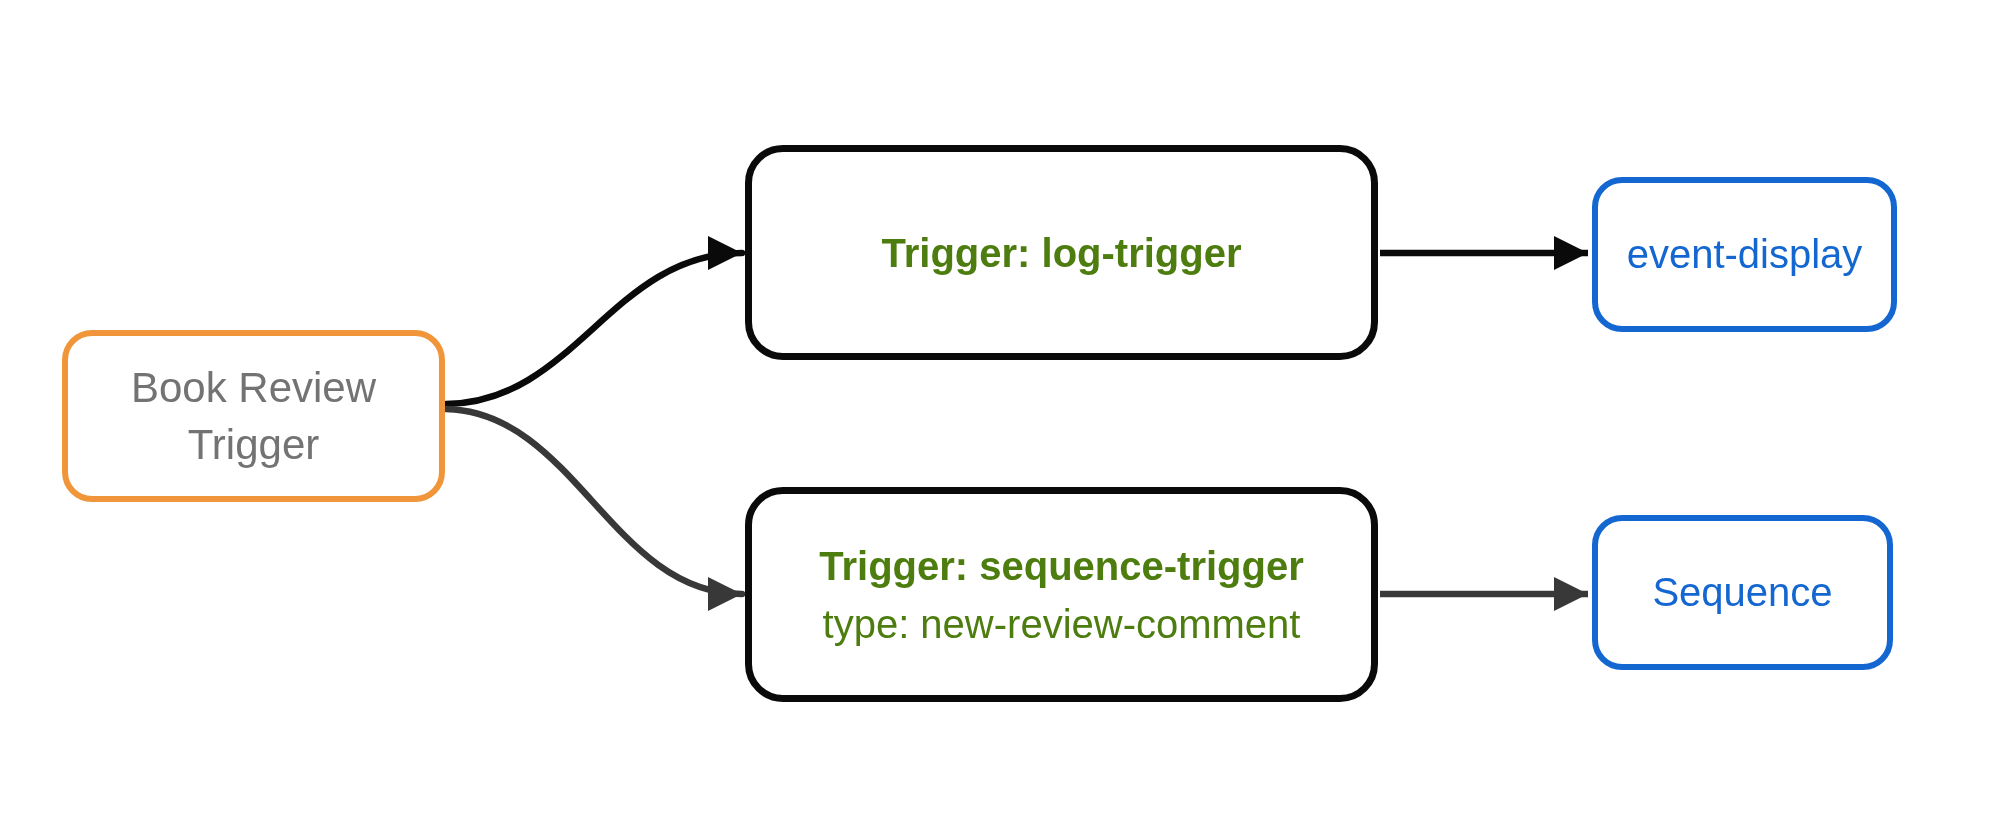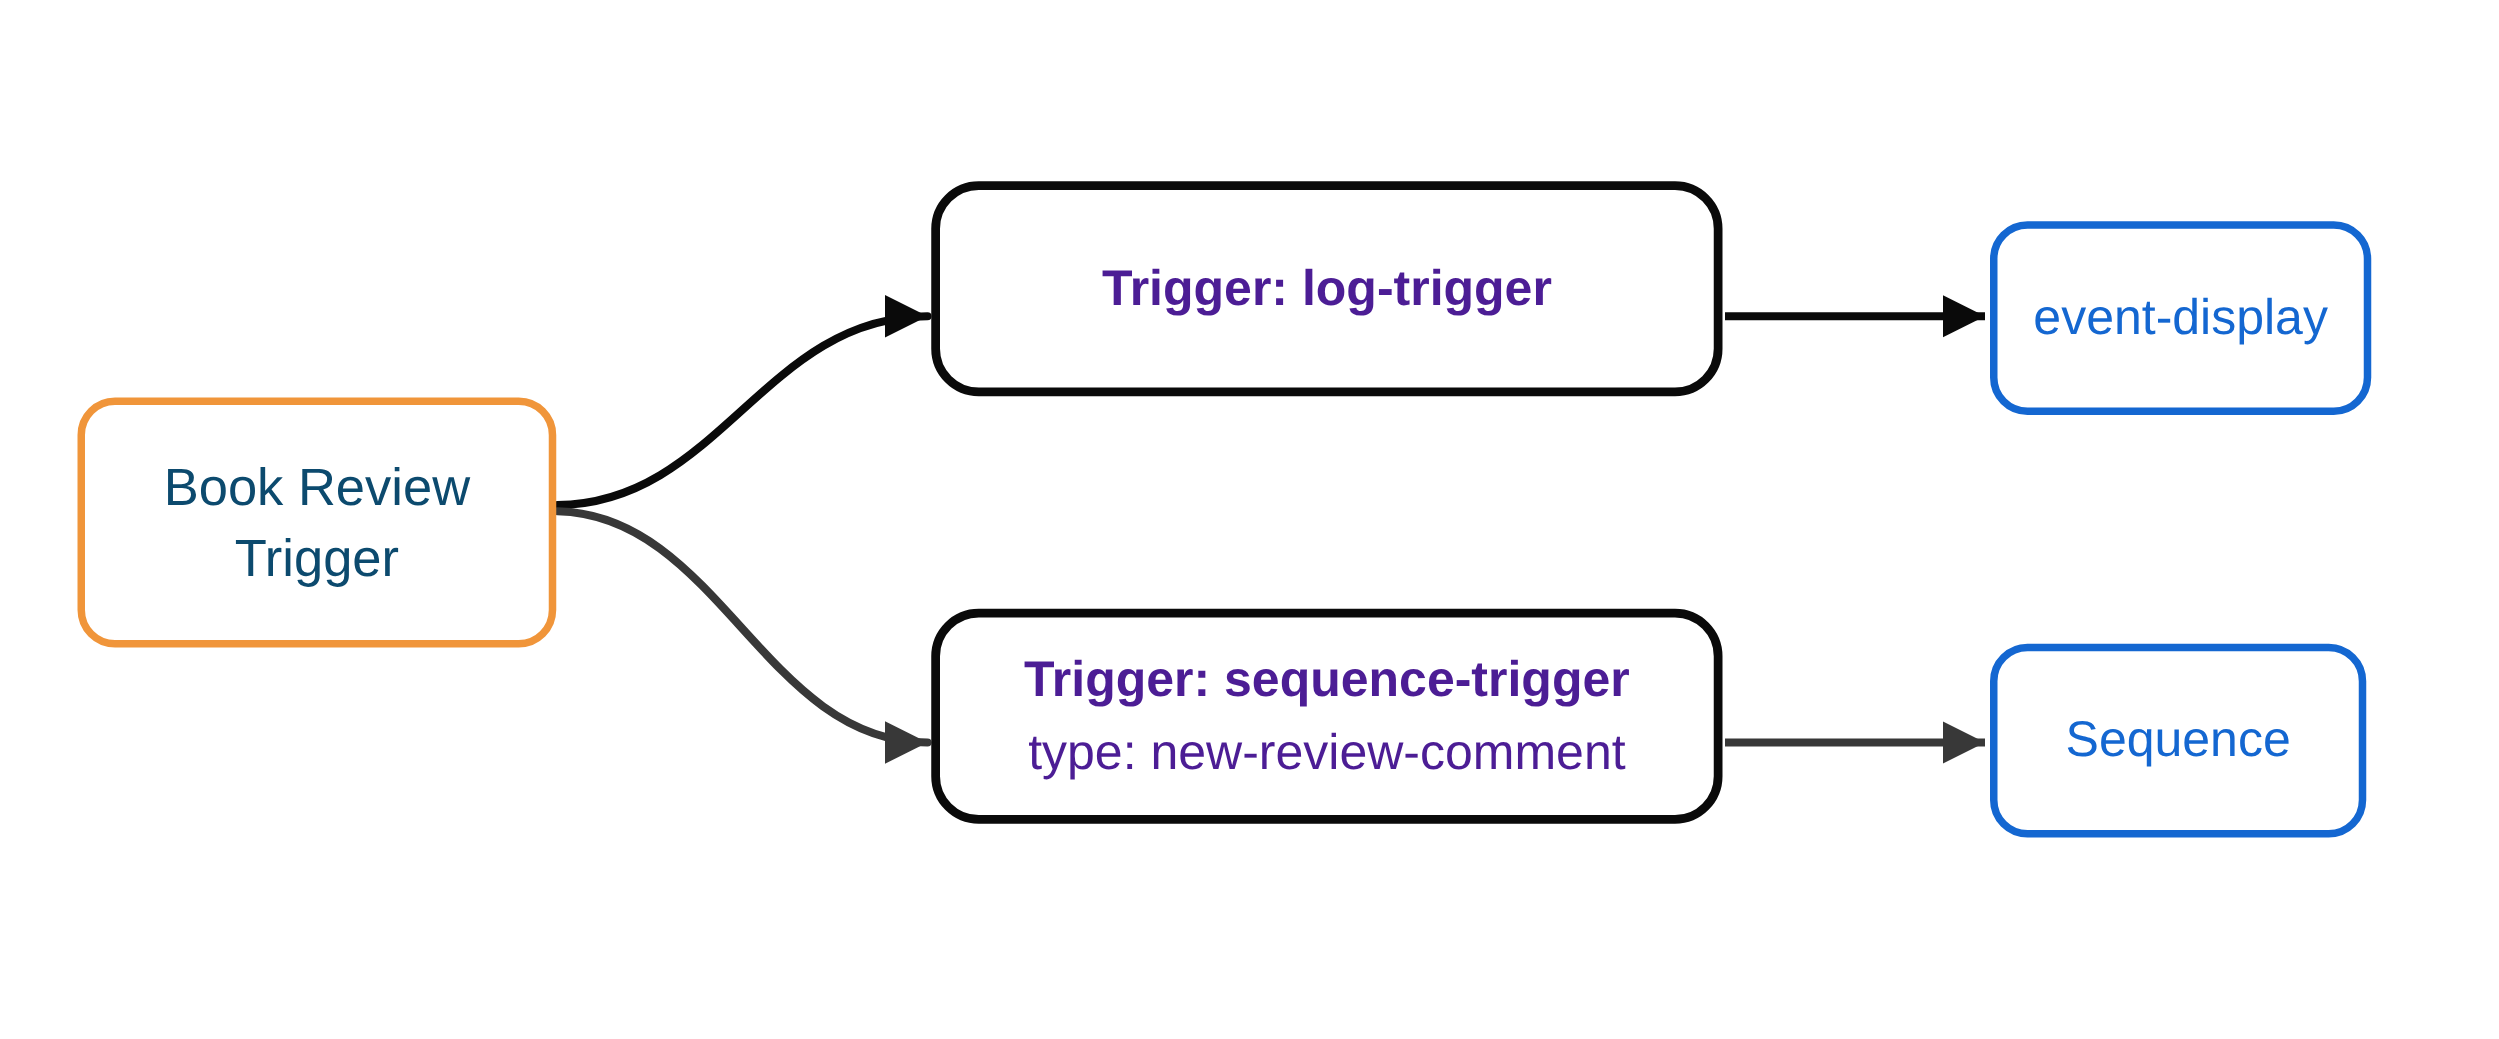--- a/index.html
+++ b/index.html
@@ -28,36 +28,36 @@
     box-sizing: border-box;
     background: #ffffff;
     display: flex;
     flex-direction: column;
     align-items: center;
     justify-content: center;
     text-align: center;
   }
   .node-broker {
     left: 62px;
-    top: 318px;
+    top: 330px;
     width: 383px;
-    height: 200px;
+    height: 172px;
     border: 6px solid #F0953A;
     border-radius: 30px;
-    color: #0c4a6e;
+    color: #737373;
     font-size: 42px;
     line-height: 1.36;
   }
   .node-trigger {
     left: 745px;
     width: 633px;
-    height: 172px;
+    height: 215px;
     border: 7px solid #0A0A0A;
     border-radius: 38px;
-    color: #4c1d95;
+    color: #4d7c0f;
     font-size: 40px;
     line-height: 1.45;
   }
   .node-trigger-top { top: 145px; }
   .node-trigger-bottom { top: 487px; }
   .node-trigger .title { font-weight: bold; }
   .node-sink {
     left: 1592px;
     width: 305px;
     height: 155px;

